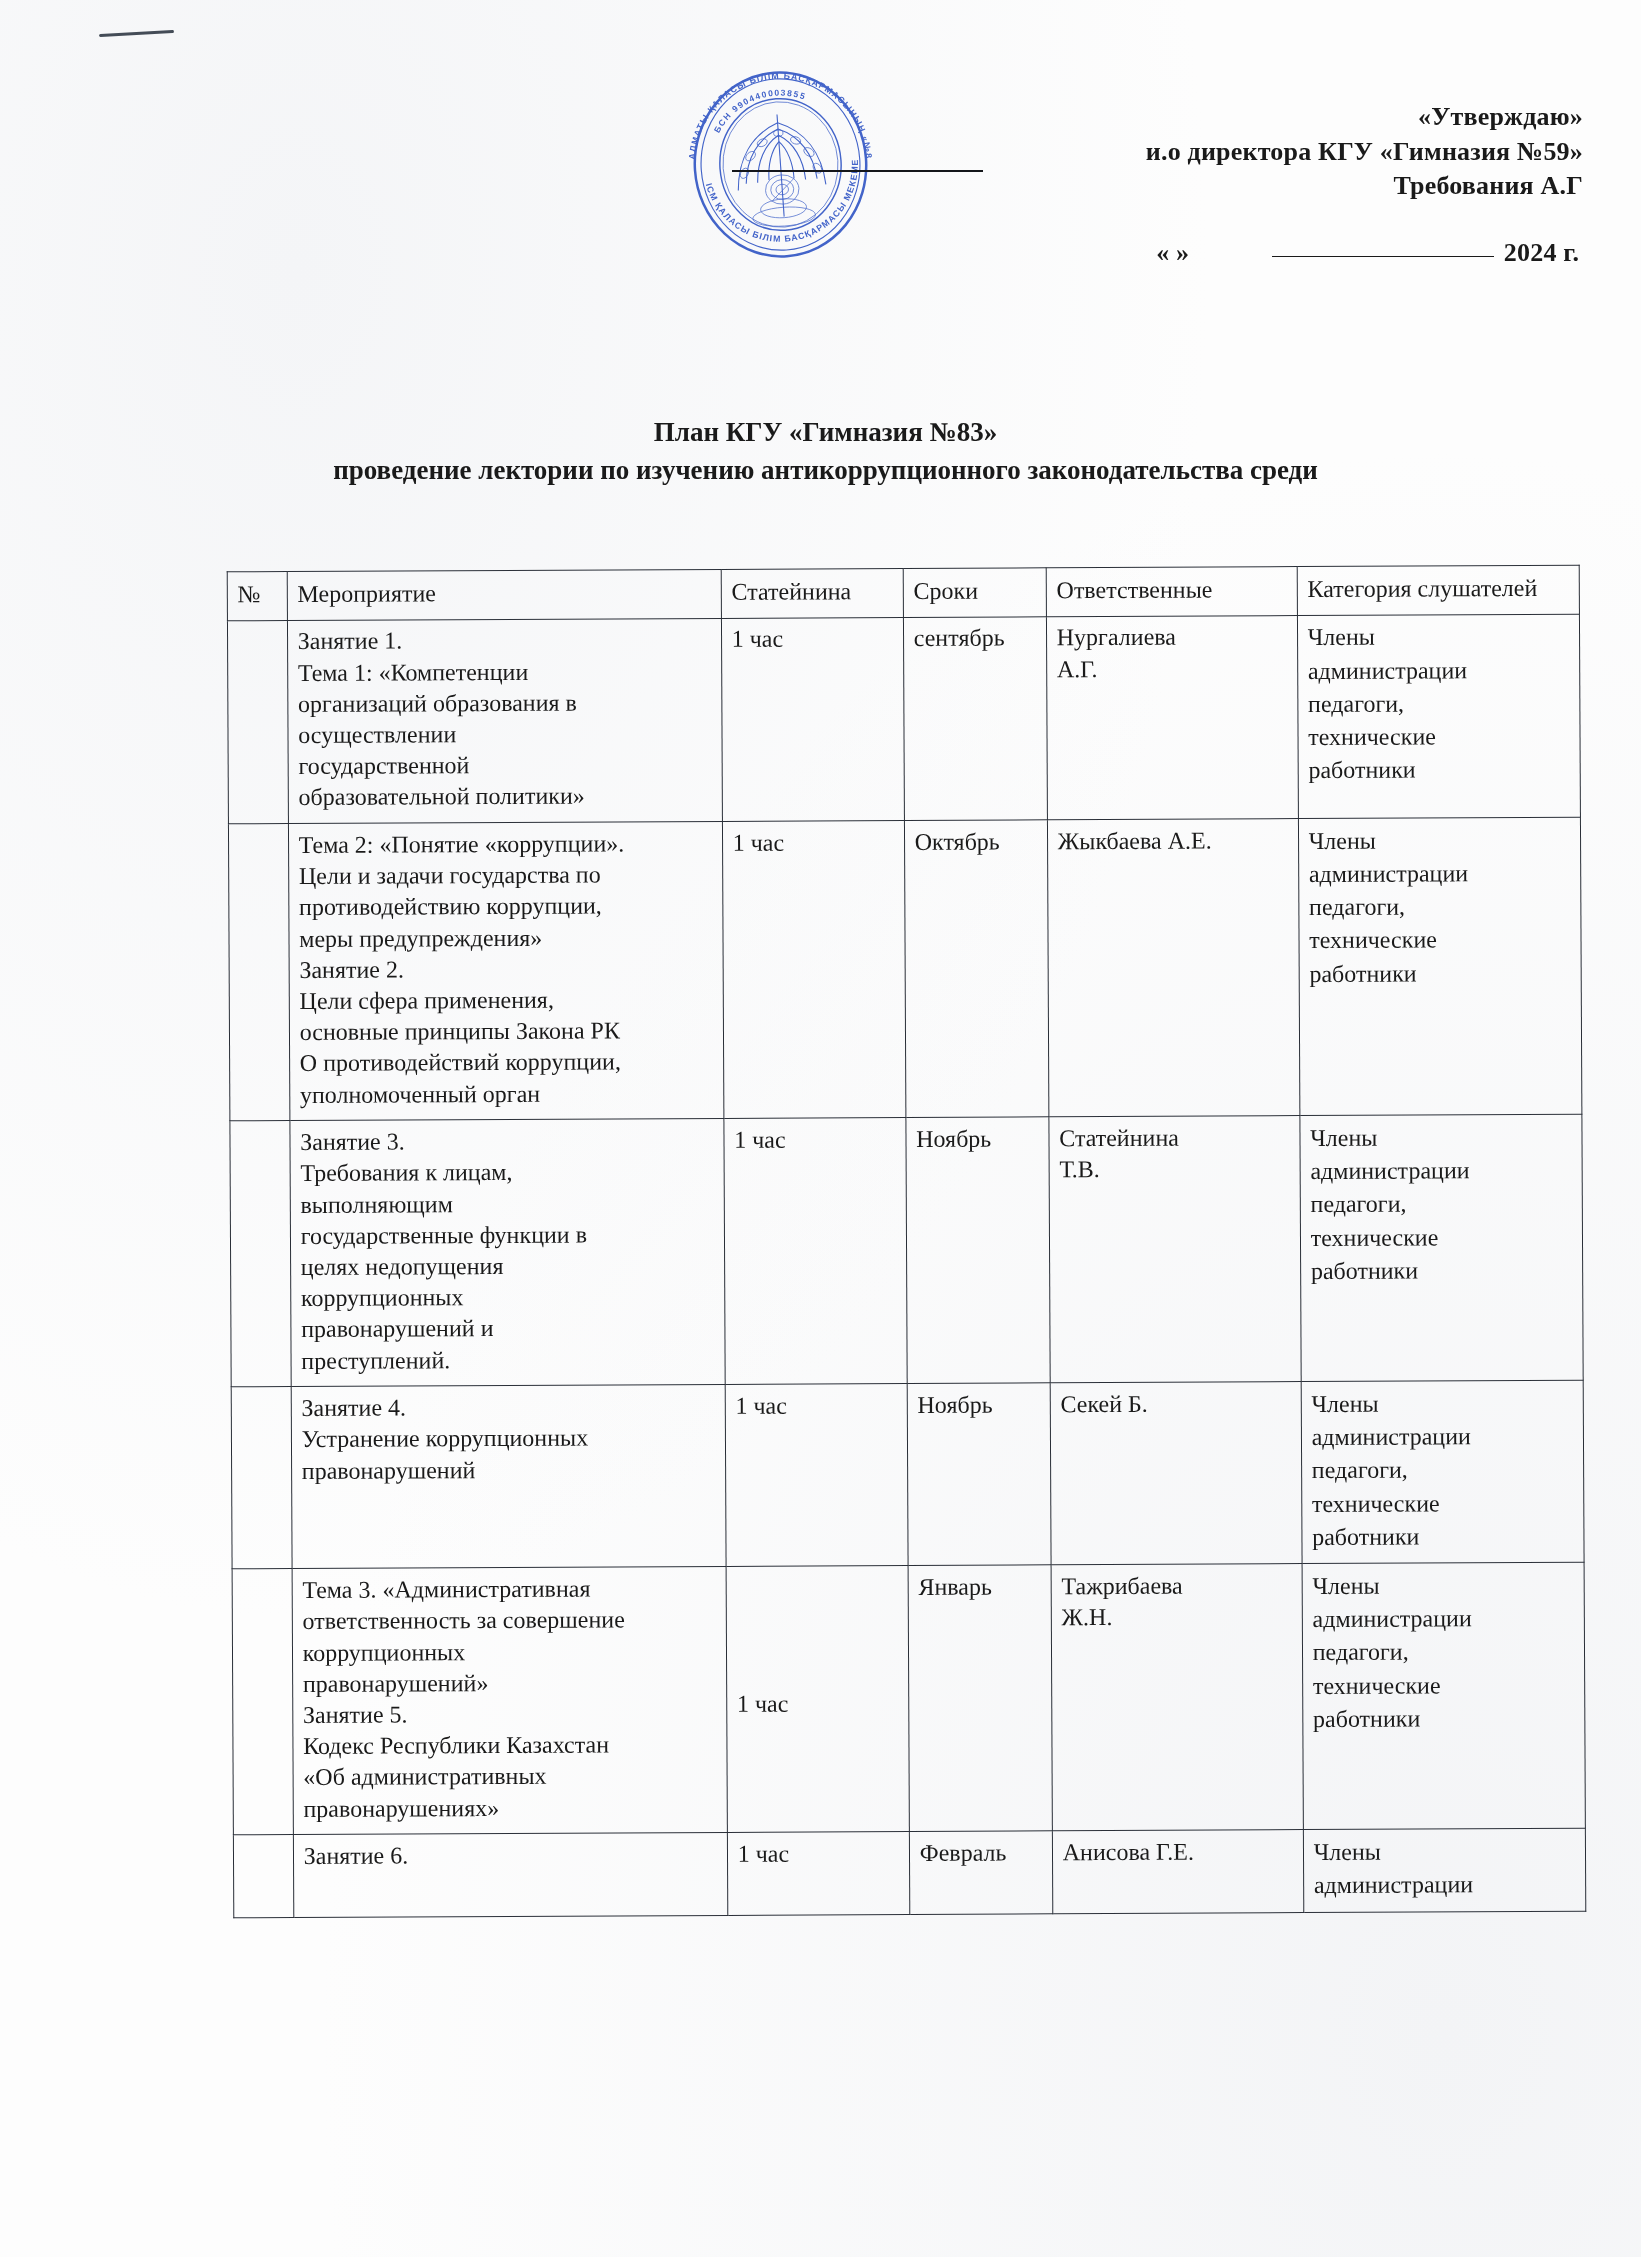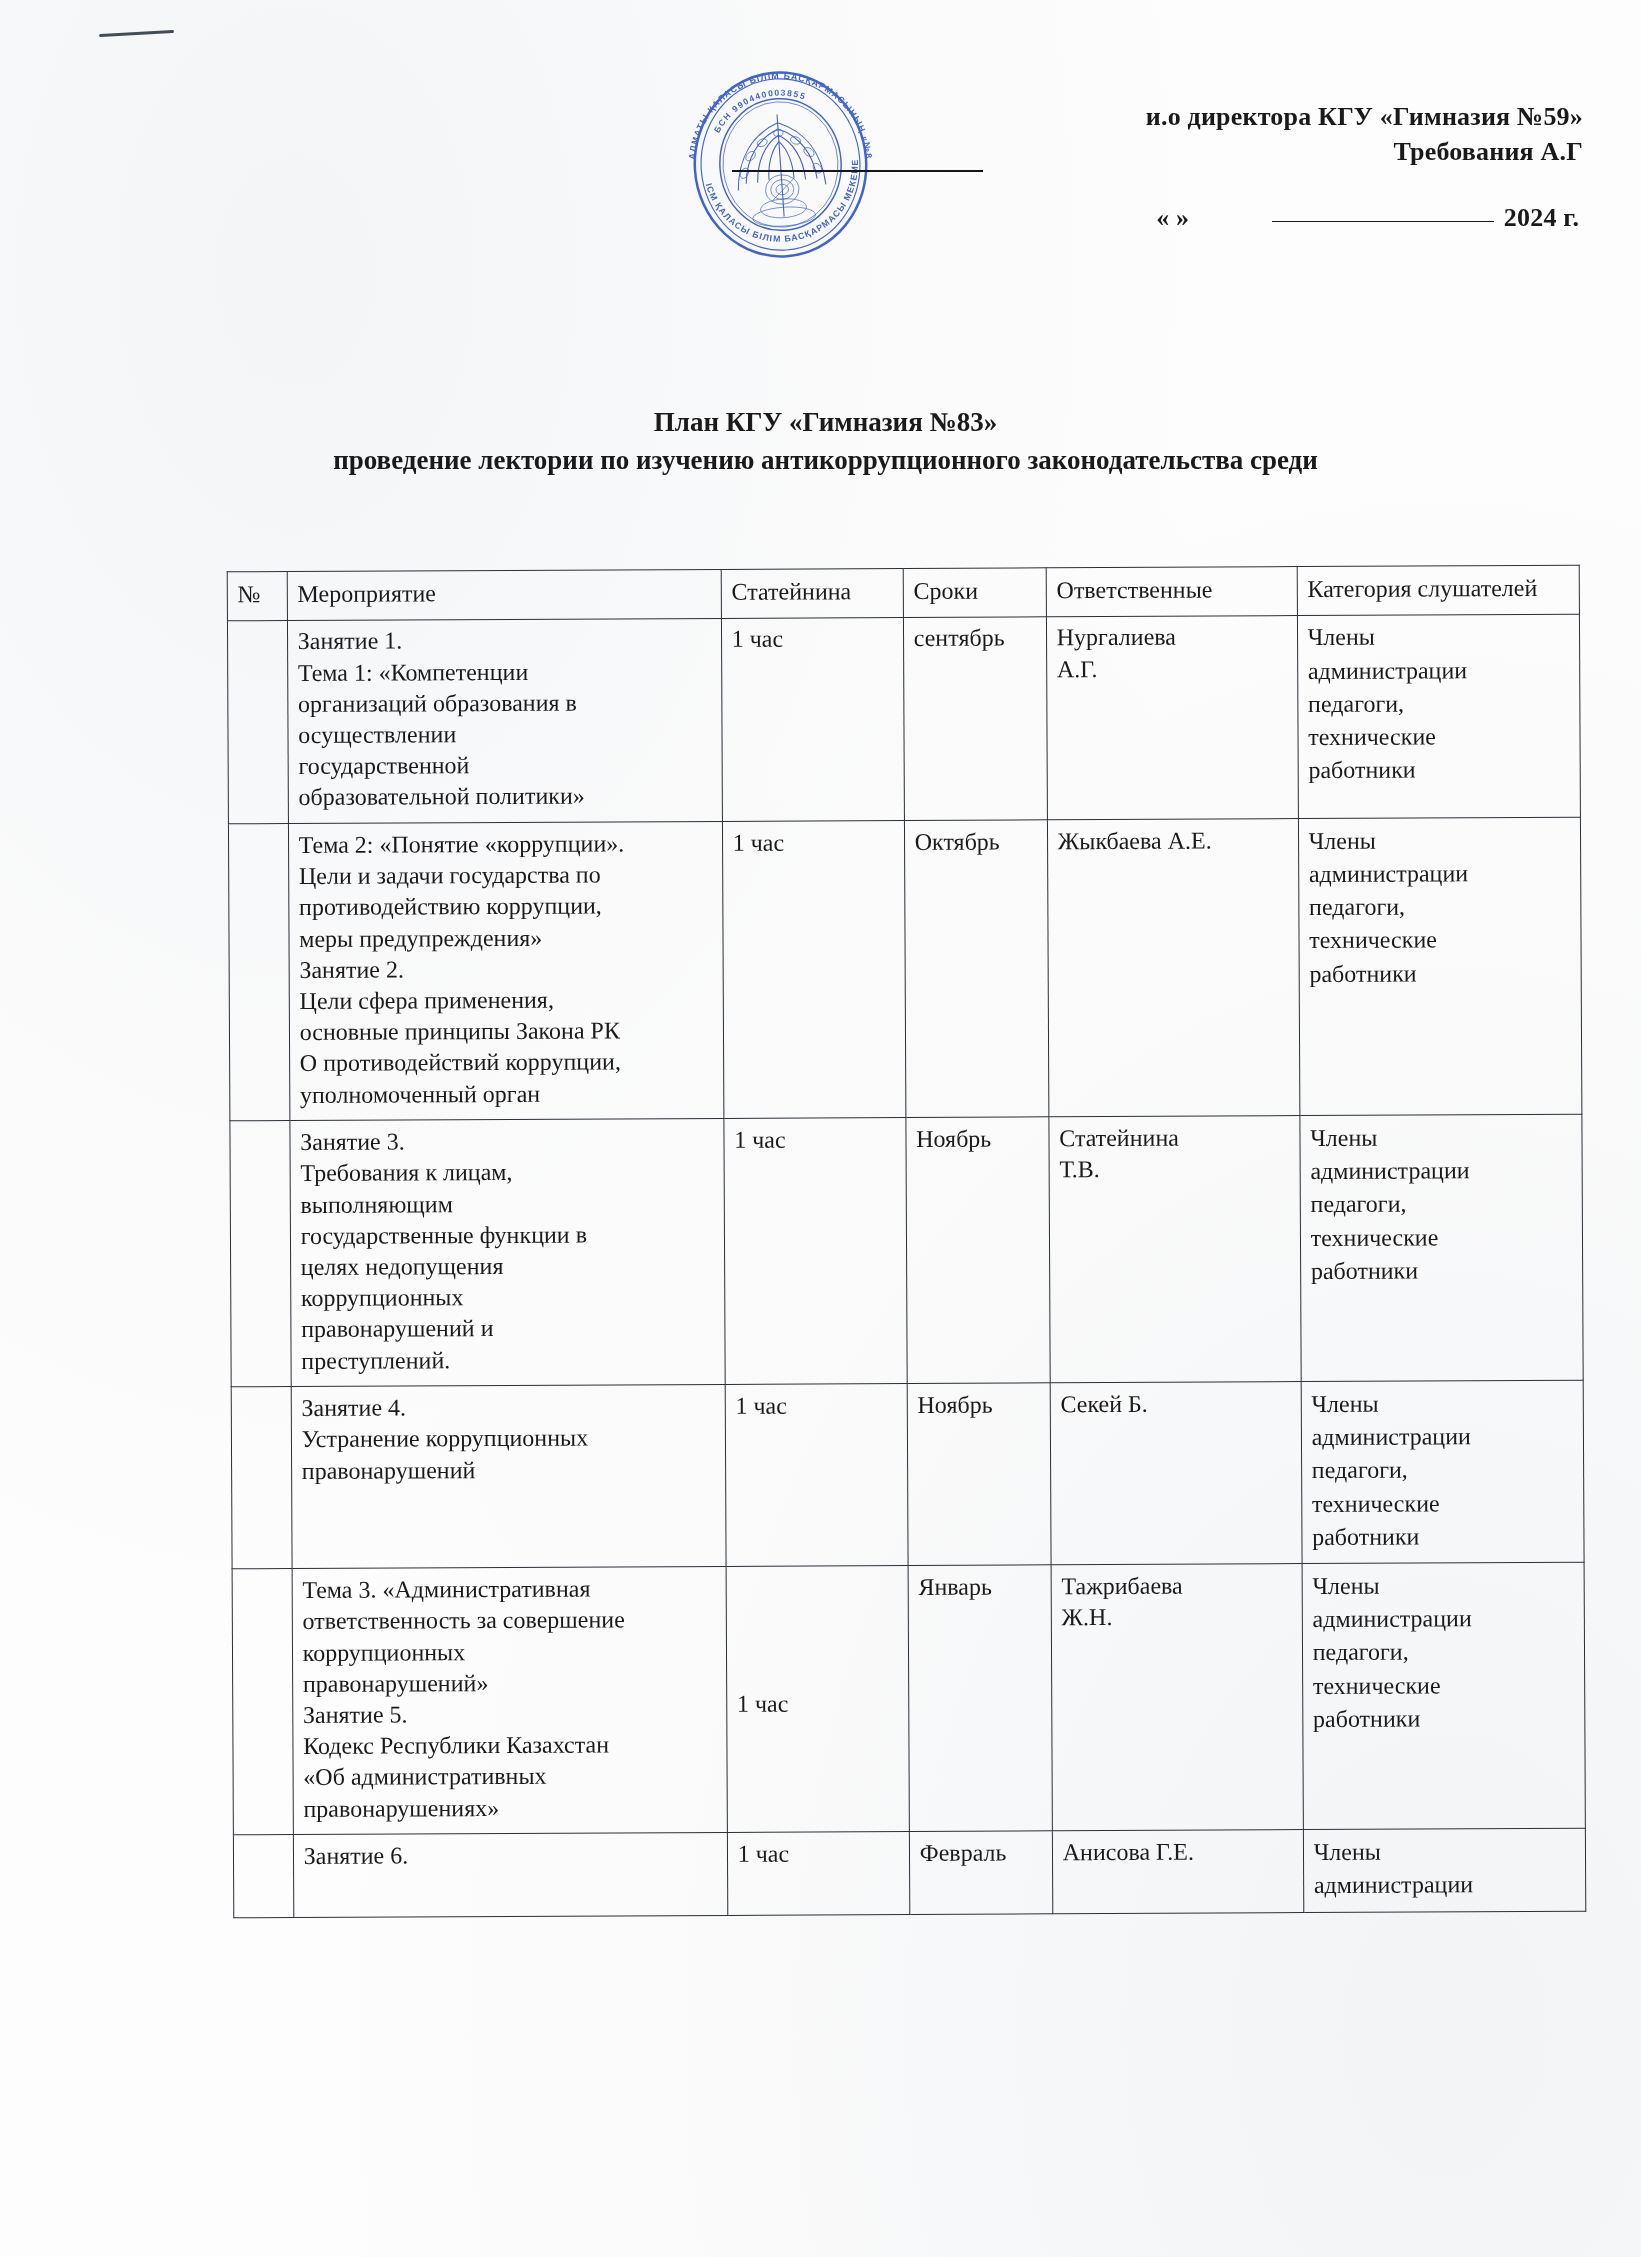--- a/index.html
+++ b/index.html
@@ -93,21 +93,21 @@
     z-index: 3;
     opacity: .9;
     transform: rotate(-4deg);
     mix-blend-mode: multiply;
   }
 
   
   #doc-title {
     position: absolute;
     left: 193px;
-    top: 403px;
+    top: 413px;
     width: 1265px;
     text-align: center;
     font-weight: bold;
     font-size: 27px;
     line-height: 1.42;
     z-index: 2;
   }
   #doc-title .t-line { display: block; }
 
   
@@ -195,20 +195,21 @@
         <ellipse cx="100" cy="124" rx="11" ry="9.5"></ellipse>
         <ellipse cx="100" cy="124" rx="6" ry="5"></ellipse>
         <path d="M90,134 L112,114"></path>
         <ellipse cx="100" cy="142" rx="22" ry="9"></ellipse>
         <ellipse cx="100" cy="150" rx="30" ry="9"></ellipse>
       </g>
     </g>
   </svg>
 
   <div id="approval">
+    <span class="ln">«Утверждаю»</span>
     <span class="ln">и.о директора КГУ «Гимназия №59»</span>
     <span class="ln">Требования А.Г</span>
     <span class="date-line">
       <span class="quotes">«        »</span><span class="rule"></span><span>2024 г.</span>
     </span>
   </div>
   <div id="signature"></div>
 
   <div id="doc-title">
     <span class="t-line">План КГУ «Гимназия №83»</span>

